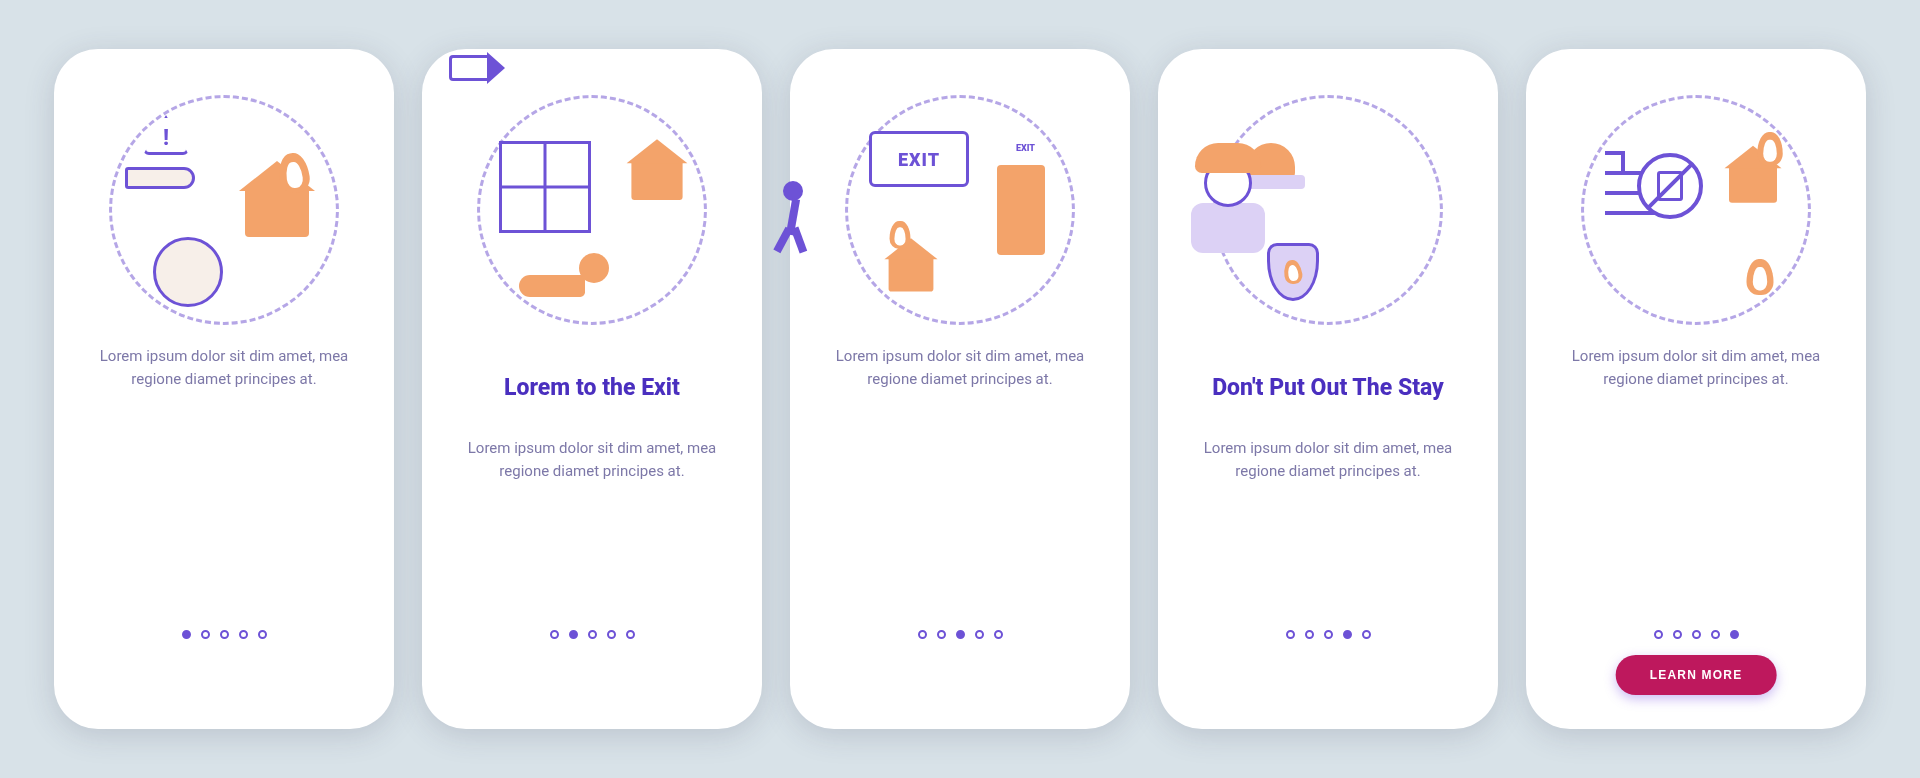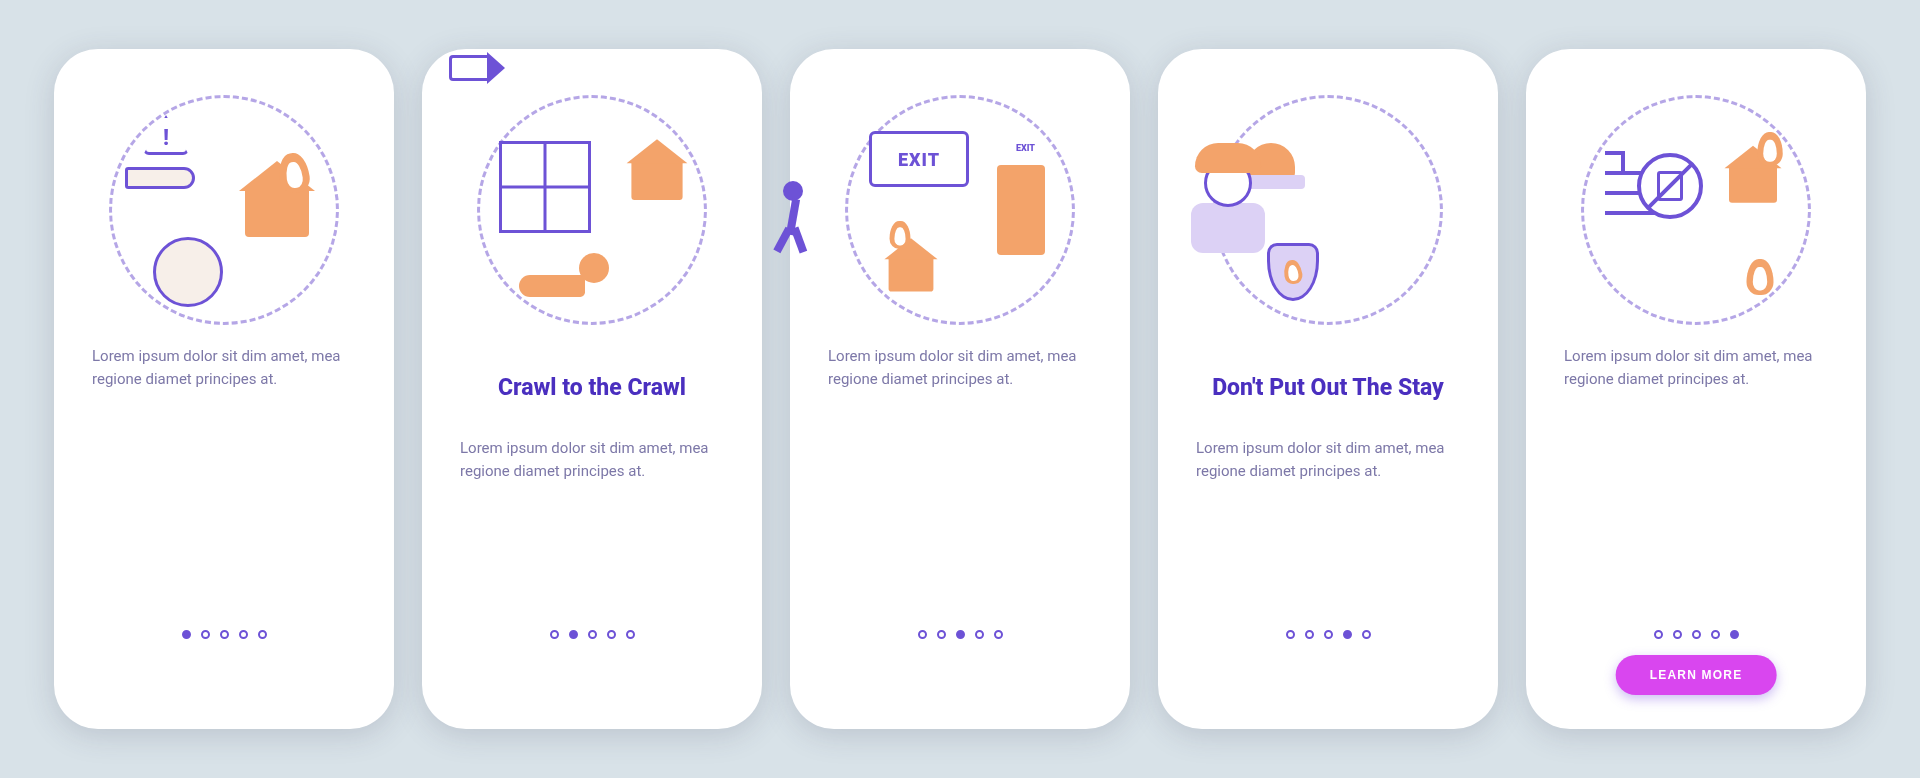--- a/index.html
+++ b/index.html
@@ -51,21 +51,21 @@
     text-align: center;
     margin-top: 34px;
     min-height: 58px;
     display:flex; align-items:center; justify-content:center;
     padding: 0 6px;
   }
   .body-text {
     color: #7d78a8;
     font-size: 15px;
     line-height: 1.55;
-    text-align: left;
+    text-align: center;
     margin-top: 20px;
     padding: 0 10px;
   }
   .dots {
     position: absolute;
     bottom: 90px;
     left: 0; right: 0;
     display: flex;
     justify-content: center;
     gap: 10px;
@@ -75,21 +75,21 @@
     border-radius: 50%;
     border: 2px solid #6d52d6;
     background: transparent;
   }
   .dot.active { background: #6d52d6; }
   .cta {
     position: absolute;
     bottom: 34px;
     left: 50%;
     transform: translateX(-50%);
-    background: #d946ef;
+    background: #be185d;
     color: #fff;
     border: none;
     font-weight: 800;
     font-size: 12px;
     letter-spacing: 1.2px;
     padding: 13px 34px;
     border-radius: 26px;
     cursor: pointer;
     box-shadow: 0 4px 12px rgba(109,63,224,0.35);
   }
@@ -217,21 +217,21 @@
     <div class="illus">
       <div class="dashed-ring"></div>
       <div class="glyph floorplan" style="top:46px;left:22px"></div>
       <div class="glyph house" style="top:60px;right:18px;transform:scale(.8)"></div>
       <div class="glyph crawl" style="bottom:28px;left:42px">
         <div class="body"></div>
           <div class="headc"></div>
       </div>
       <div class="glyph arrow-r" style="bottom:40px;right:28px"></div>
     </div>
-    <div class="title">Crawl to the Crawl</div>
+    <div class="title">Lorem to the Exit</div>
     <div class="body-text">Lorem ipsum dolor sit dim amet, mea regione diamet principes at.</div>
     <div class="dots">
       <span class="dot"></span>
       <span class="dot active"></span>
       <span class="dot"></span>
       <span class="dot"></span>
       <span class="dot"></span>
     </div>
   </div>
 

